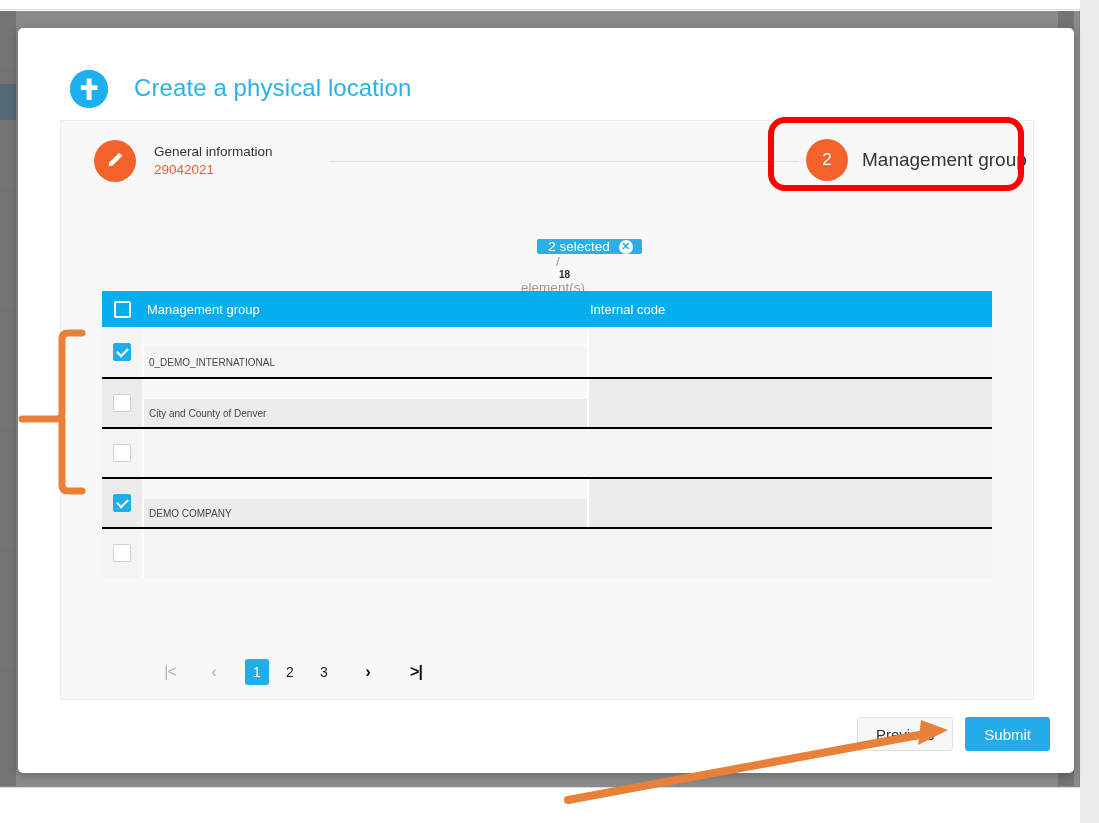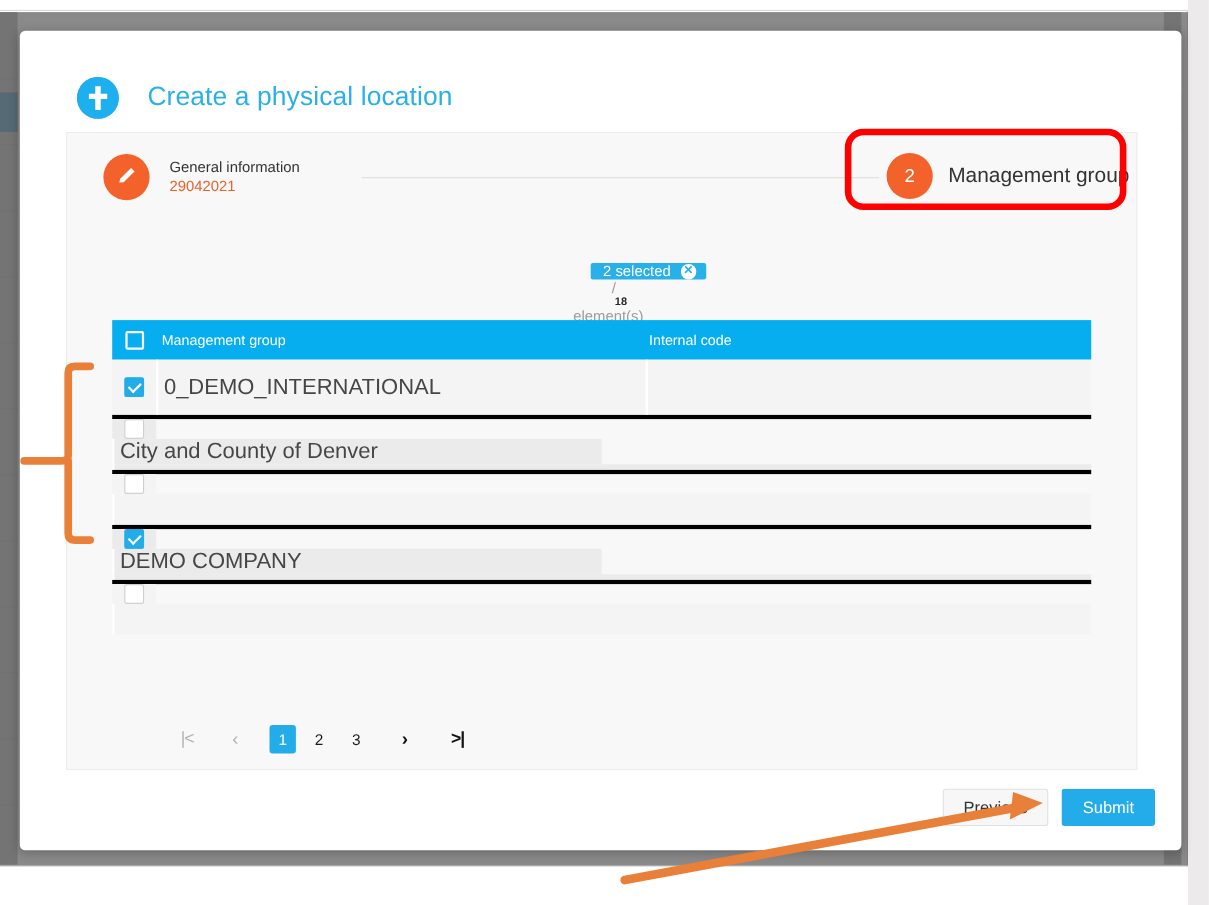--- a/index.html
+++ b/index.html
@@ -156,30 +156,30 @@
   }
   .th-name { width: 445px; padding-left: 5px; }
   .th-code { flex: 1; padding-left: 3px; }
 
   .trow { display: flex; align-items: stretch; height: 50px; }
   .trow .cell-check {
     width: 40px; display: flex; align-items: center; justify-content: center;
   }
   .trow .cell-name {
     width: 445px; display: flex; align-items: center;
-    padding-left: 5px; font-size: 20px; color: #464646;
+    padding-left: 5px; font-size: 10px; color: #464646; margin-top: 20px;
   }
   .trow .cell-code { flex: 1; }
   .row-a .cell-check, .row-a .cell-name { background: #f4f4f4; }
   .row-a .cell-code { background: #f4f4f4; }
   .row-b .cell-check, .row-b .cell-name { background: #ebebeb; }
   .row-b .cell-code { background: #ebebeb; }
   .trow .cell-name { border-left: 2px solid #ffffff; }
   .trow .cell-code { border-left: 2px solid #ffffff; margin-left: 0; }
-  .trow + .trow { border-top: 4px solid #000000; flex-direction: column; }
+  .trow + .trow { border-top: 2px solid #000000; }
 
   .cb {
     width: 18px; height: 18px; border-radius: 2px;
     border: 1px solid #cfcfcf; background: #ffffff;
     display: flex; align-items: center; justify-content: center;
     cursor: pointer;
   }
   .cb.checked { background: #22ace8; border-color: #22ace8; }
   .cb.checked::after {
     content: ""; width: 9px; height: 5px;

